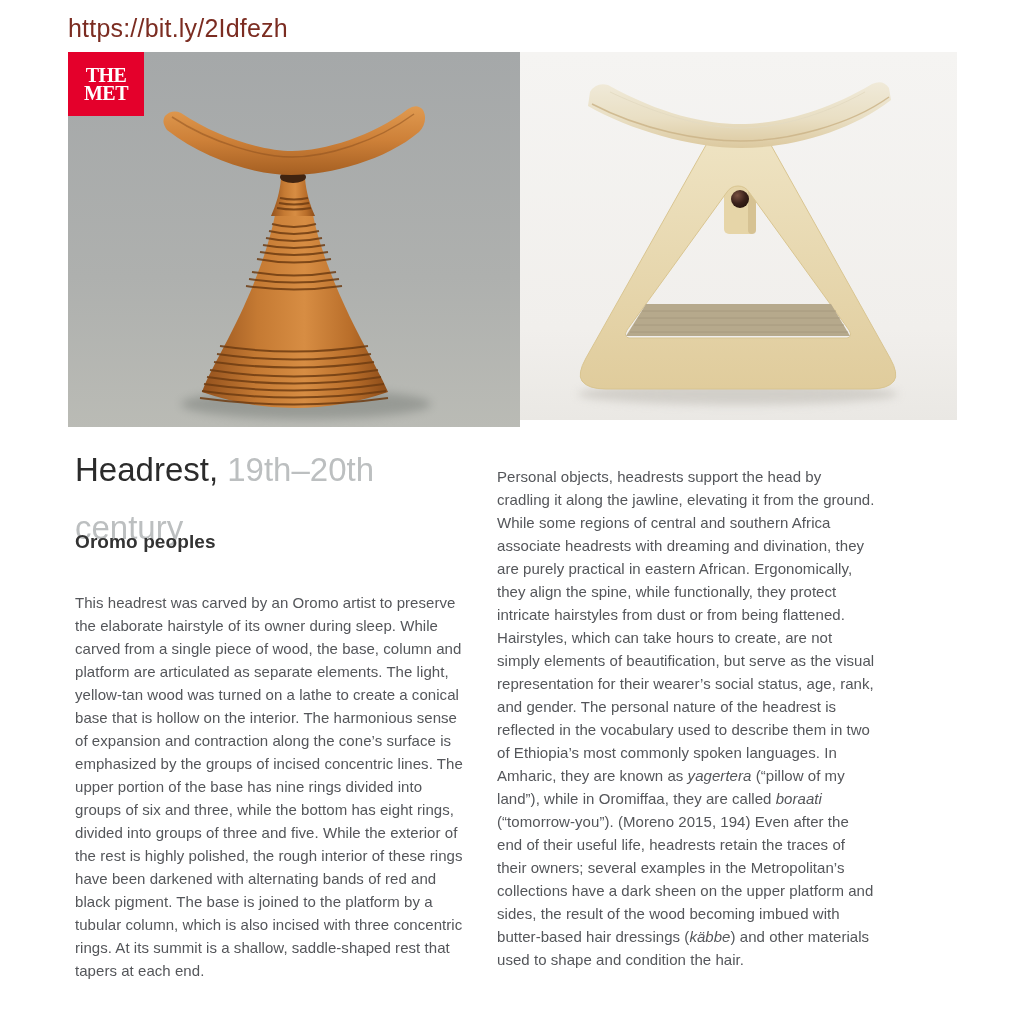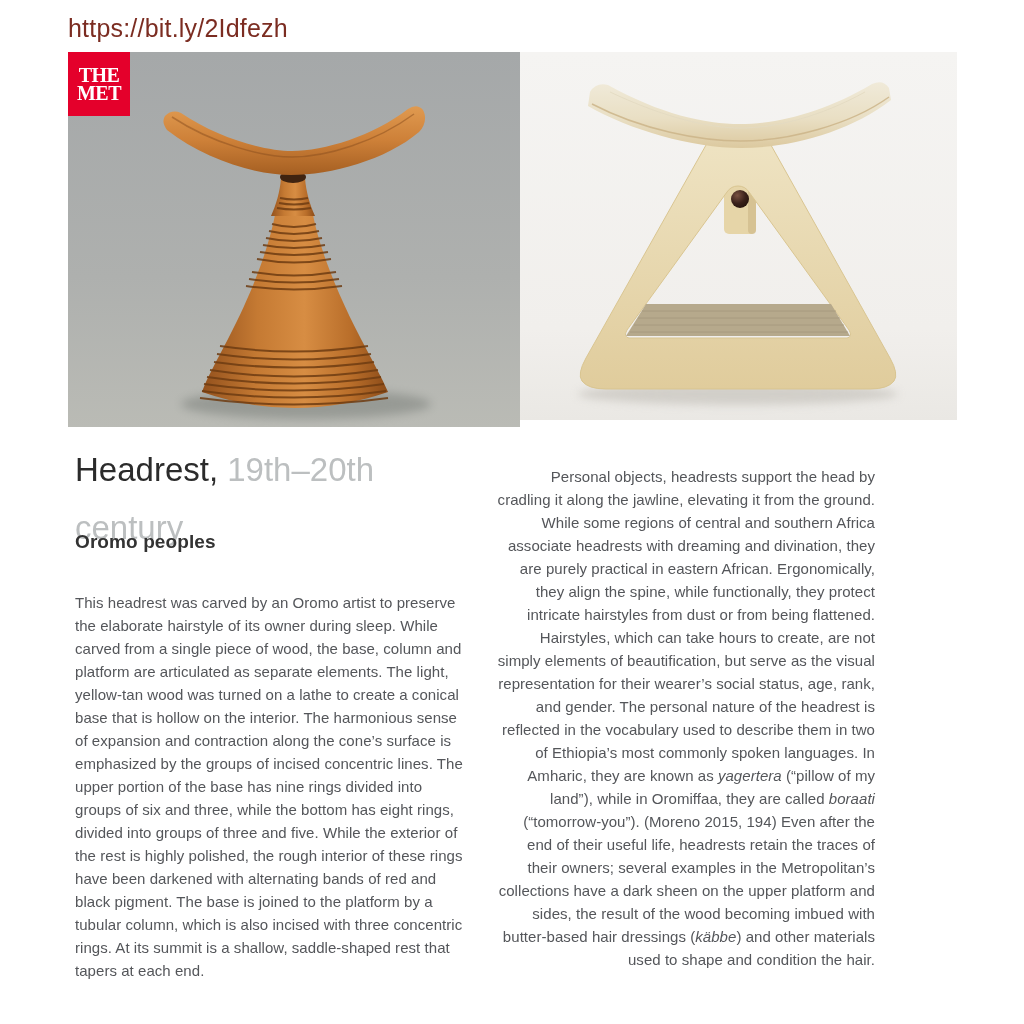--- a/index.html
+++ b/index.html
@@ -8,37 +8,37 @@
     font-family:"Liberation Sans", sans-serif;
   }
   .url{
     position:absolute;left:68px;top:13px;font-size:25px;line-height:30px;
     color:#7b2c21;text-decoration:none;letter-spacing:0.2px;display:block;
   }
   .photo{position:absolute;overflow:hidden;}
   .photo-left{left:68px;top:52px;width:452px;height:375px;}
   .photo-right{left:520px;top:52px;width:437px;height:368px;}
   .met-logo{
-    position:absolute;left:68px;top:52px;width:62px;height:64px;background:#e4002b;
+    position:absolute;left:68px;top:52px;width:76px;height:64px;background:#e4002b;
     display:flex;flex-direction:column;align-items:center;justify-content:center;
     color:#fff;font-family:"Liberation Serif", serif;font-weight:bold;
     font-size:20px;line-height:18px;letter-spacing:-0.5px;
   }
   .title{
     position:absolute;left:75px;top:441px;width:372px;
     font-size:33px;line-height:58px;color:#2b2b2b;font-weight:400;
   }
   .title .t-date{color:#bcbfc0;}
   .culture{
     position:absolute;left:75px;top:531px;font-size:19px;font-weight:bold;color:#333;
     letter-spacing:0.1px;
   }
   .col{font-size:15px;line-height:23px;color:#54565a;letter-spacing:0.05px;}
   .col-left{position:absolute;left:75px;top:591px;width:388px;}
-  .col-right{position:absolute;left:497px;top:465px;width:378px;text-align:right;}
+  .col-right{position:absolute;left:497px;top:465px;width:378px;}
   .col i{font-style:italic;}
   svg{display:block;}
 </style>
 </head>
 <body>
 
 <a class="url" href="#">https://bit.ly/2Idfezh</a>
 
 <div class="photo photo-left">
   <svg width="452" height="375" viewBox="0 0 452 375">

